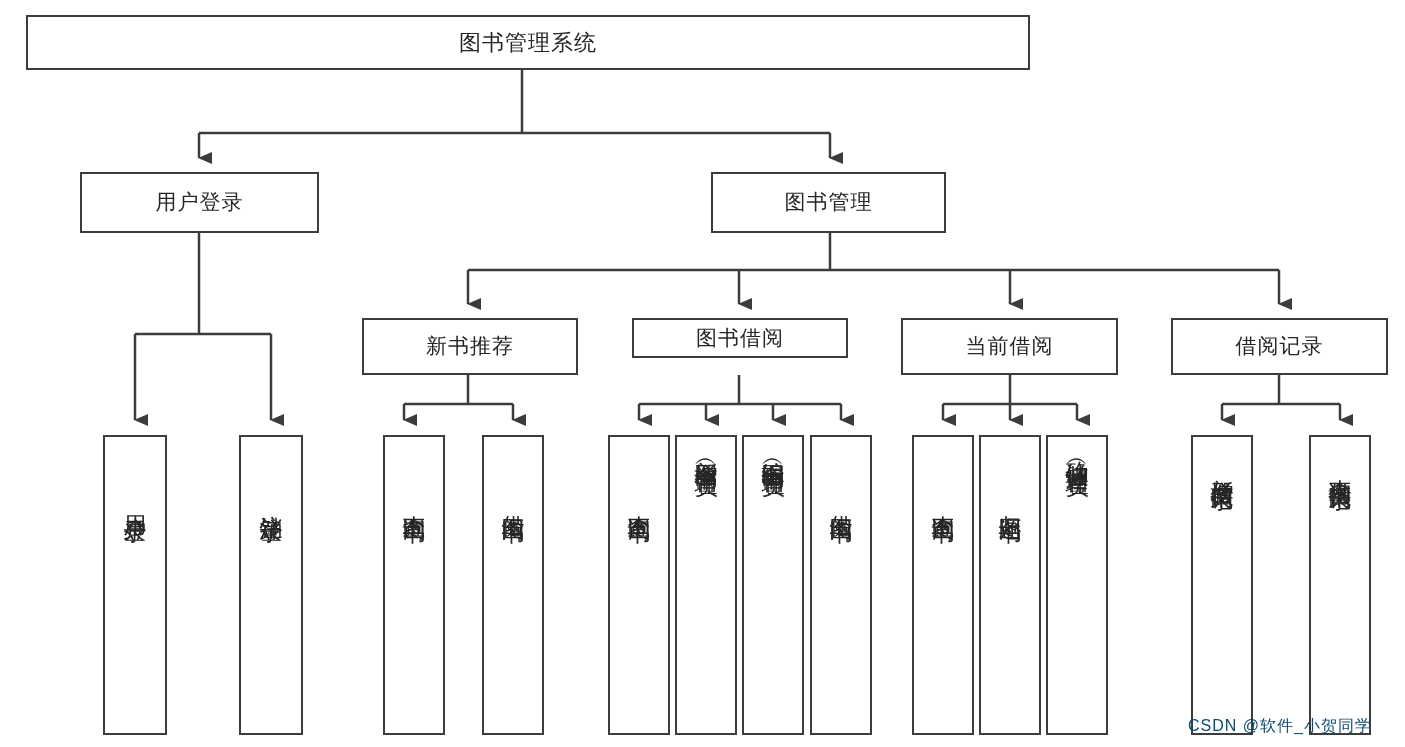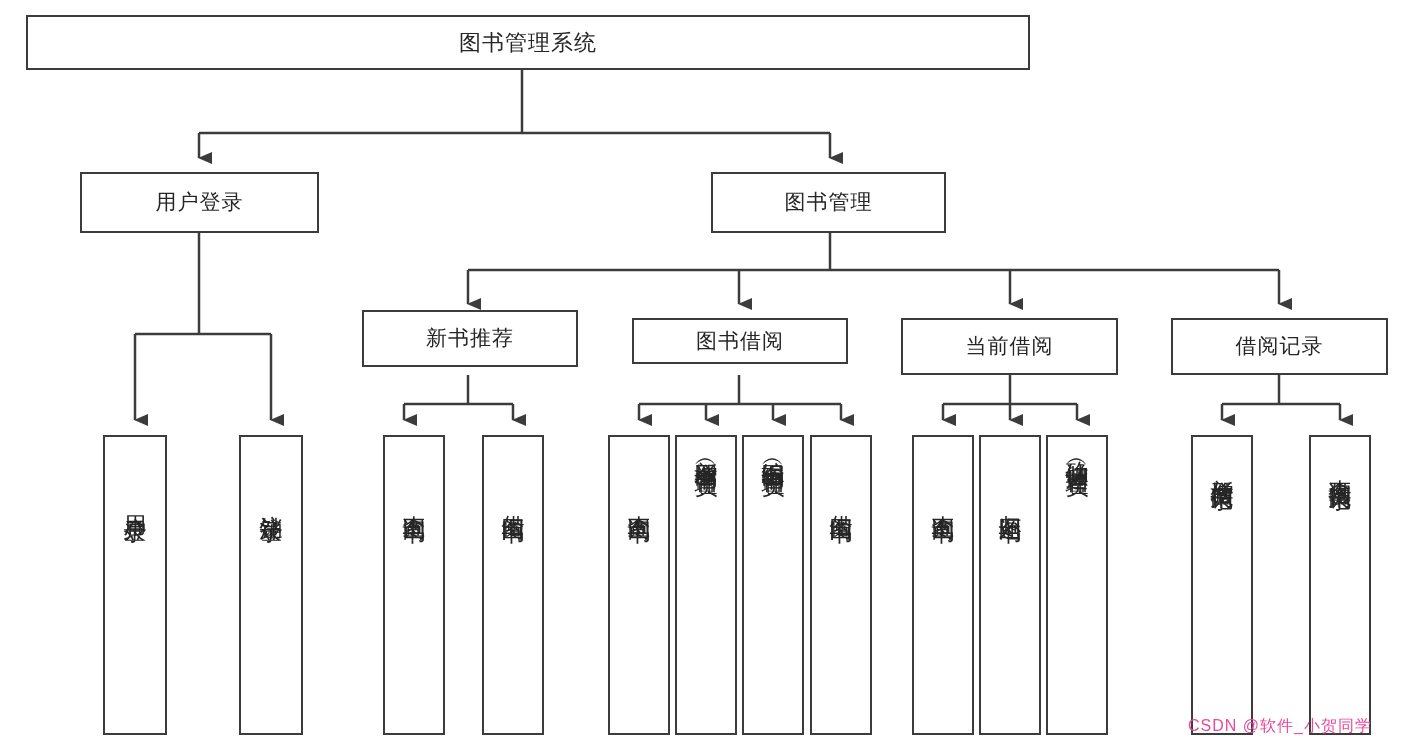--- a/index.html
+++ b/index.html
@@ -5,21 +5,21 @@
   html,body{margin:0;padding:0;background:#ffffff;}
   body{width:1405px;height:747px;font-family:"Liberation Sans","DejaVu Sans",sans-serif;}
   #stage{position:relative;width:1405px;height:747px;overflow:hidden;background:#fff;}
   svg#wires{position:absolute;left:0;top:0;width:1405px;height:747px;}
   .node{position:absolute;box-sizing:border-box;background:#ffffff;border:2.5px solid #3c3c3c;display:flex;align-items:center;justify-content:center;}
   .node .lbl{color:#262626;font-size:21px;line-height:1.25;letter-spacing:1px;white-space:nowrap;}
   .node.root .lbl{font-size:22px;}
   .leaf{position:absolute;box-sizing:border-box;background:#ffffff;border:2.5px solid #3c3c3c;display:flex;align-items:flex-start;justify-content:center;}
   .leaf .lbl{writing-mode:vertical-rl;text-orientation:upright;color:#262626;font-size:23px;line-height:1.18;letter-spacing:2px;padding-top:6px;}
   .leaf.mid .lbl{padding-top:0;}
-  .watermark{position:absolute;color:#ec4899;font-size:16px;letter-spacing:1px;white-space:nowrap;}
+  .watermark{position:absolute;color:#0c4a6e;font-size:16px;letter-spacing:1px;white-space:nowrap;}
 </style>
 </head>
 <body>
 
 <div id="stage">
 
   <svg id="wires" viewBox="0 0 1405 747">
     <defs>
       <marker id="arr" markerWidth="12" markerHeight="14" refX="6" refY="13" orient="auto" markerUnits="userSpaceOnUse">
         <path d="M0,0 L12,0 L6,14 Z" fill="#3c3c3c"></path>
@@ -73,24 +73,24 @@
     <span class="lbl">图书管理系统</span>
   </div>
 
   <div class="node" style="left:80px;top:172px;width:239px;height:61px;">
     <span class="lbl">用户登录</span>
   </div>
   <div class="node" style="left:711px;top:172px;width:235px;height:61px;">
     <span class="lbl">图书管理</span>
   </div>
 
-  <div class="node" style="left:362px;top:310px;width:216px;height:57px;">
+  <div class="node" style="left:362px;top:318px;width:216px;height:57px;">
     <span class="lbl">新书推荐</span>
   </div>
-  <div class="node" style="left:632px;top:318px;width:216px;height:46px;">
+  <div class="node" style="left:632px;top:318px;width:216px;height:40px;">
     <span class="lbl">图书借阅</span>
   </div>
   <div class="node" style="left:1171px;top:318px;width:217px;height:57px;">
     <span class="lbl">借阅记录</span>
   </div>
   <div class="node" style="left:901px;top:318px;width:217px;height:57px;">
     <span class="lbl">当前借阅</span>
   </div>
 
   <div class="leaf mid" style="left:103px;top:435px;width:64px;height:300px;">

